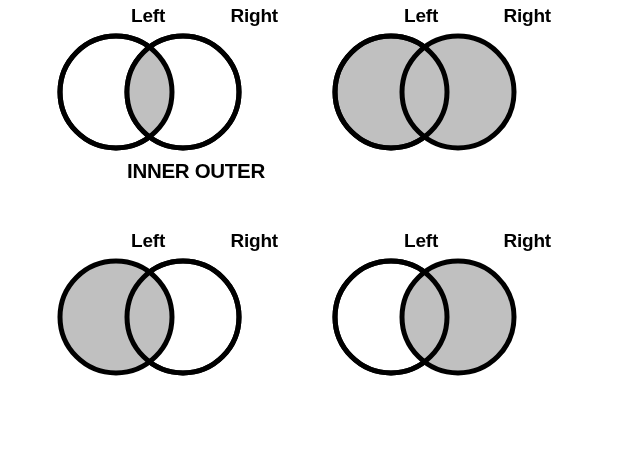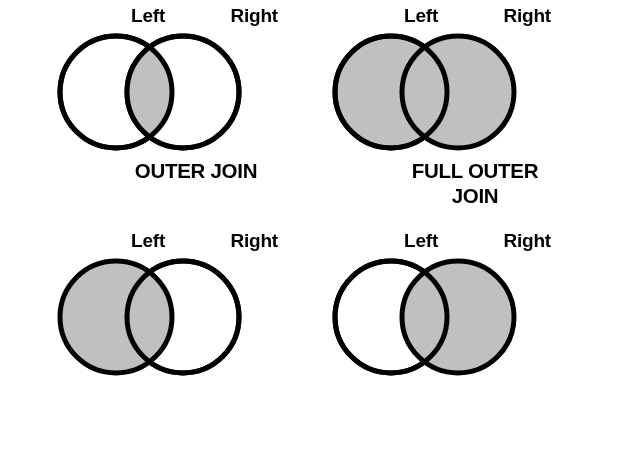--- a/index.html
+++ b/index.html
@@ -103,35 +103,33 @@
           </clipPath>
       </defs>
       <circle cx="84" cy="62" r="56" fill="#FFFFFF" stroke="#000000" stroke-width="5"></circle>
       <circle cx="151" cy="62" r="56" fill="#FFFFFF" stroke="#000000" stroke-width="5"></circle>
       <g clip-path="url(#clip-left-1)">
         <circle cx="151" cy="62" r="56" fill="#C0C0C0"></circle>
       </g>
       <circle cx="84" cy="62" r="56" fill="none" stroke="#000000" stroke-width="5"></circle>
       <circle cx="151" cy="62" r="56" fill="none" stroke="#000000" stroke-width="5"></circle>
     </svg>
-    <div class="caption row1">OUTER JOIN</div>
+    <div class="caption row1">INNER OUTER</div>
   </div>
 
   <div class="venn-cell" id="cell-full-outer-join">
     <div class="cell-labels">
       <span class="set-label left-label">Left</span>
       <span class="set-label right-label">Right</span>
     </div>
     <svg class="venn-svg" width="260" height="128" viewBox="0 0 260 128">
       <circle cx="84" cy="62" r="56" fill="#C0C0C0" stroke="#000000" stroke-width="5"></circle>
       <circle cx="151" cy="62" r="56" fill="#C0C0C0" stroke="#000000" stroke-width="5"></circle>
       <circle cx="84" cy="62" r="56" fill="none" stroke="#000000" stroke-width="5"></circle>
     </svg>
-    <div class="caption row1">FULL OUTER
-JOIN</div>
   </div>
 
   <div class="venn-cell row2" id="cell-left-outer-join">
     <div class="cell-labels">
       <span class="set-label left-label">Left</span>
       <span class="set-label right-label">Right</span>
     </div>
     <svg class="venn-svg" width="260" height="128" viewBox="0 0 260 128">
       <circle cx="151" cy="62" r="56" fill="#FFFFFF" stroke="#000000" stroke-width="5"></circle>
       <circle cx="84" cy="62" r="56" fill="#C0C0C0" stroke="#000000" stroke-width="5"></circle>

